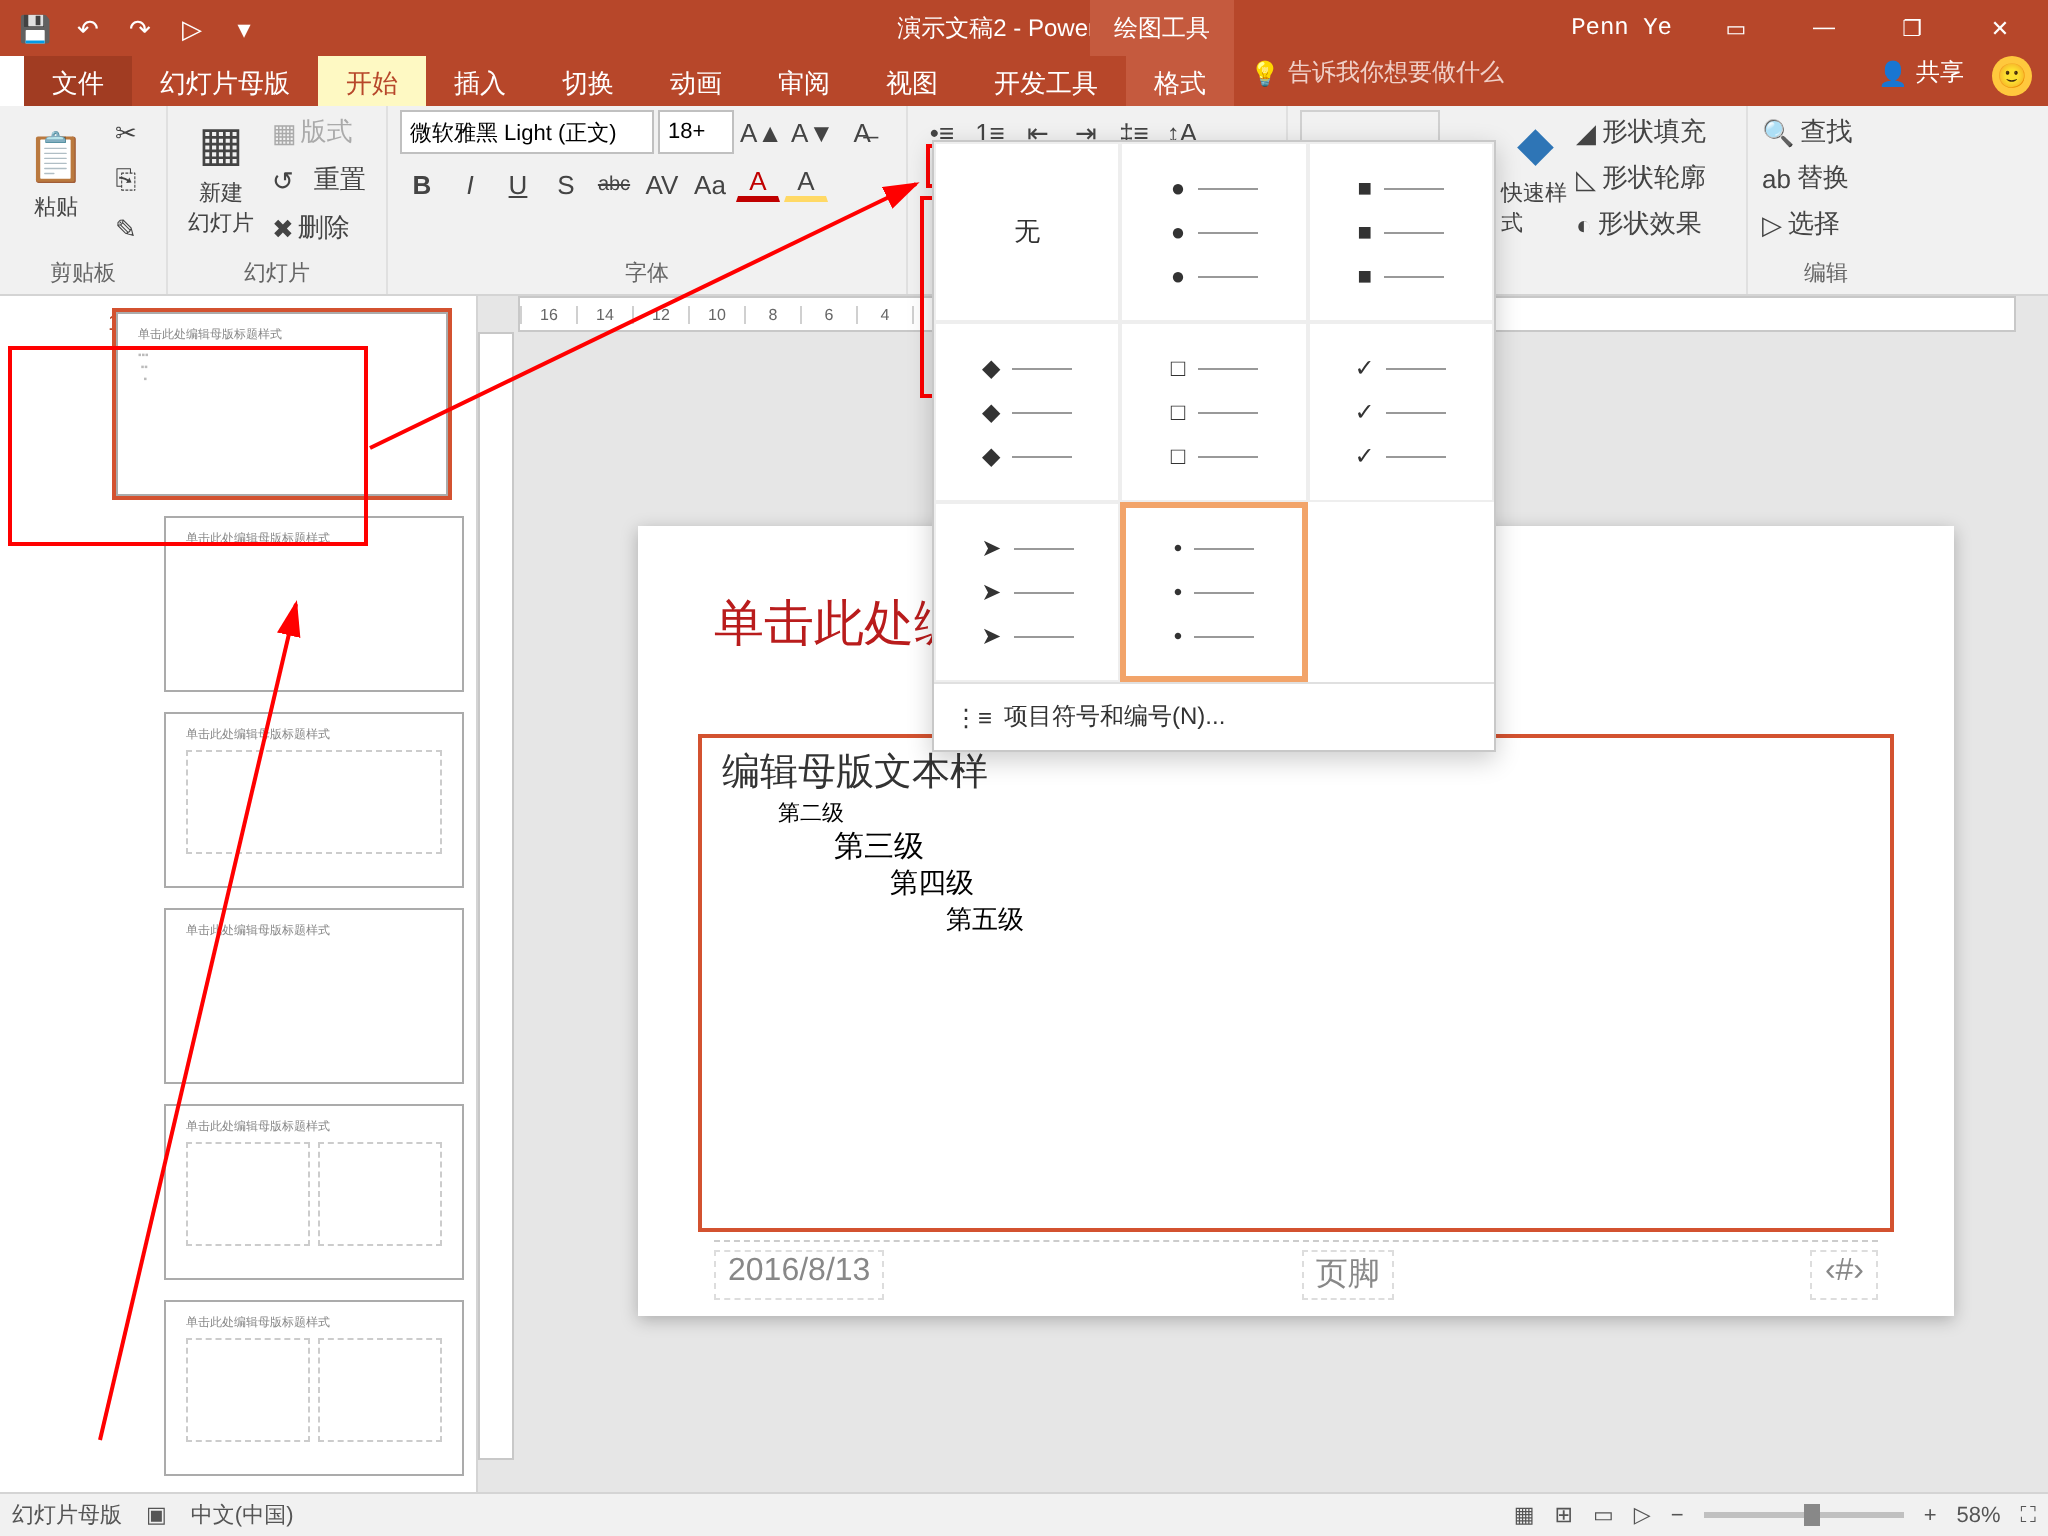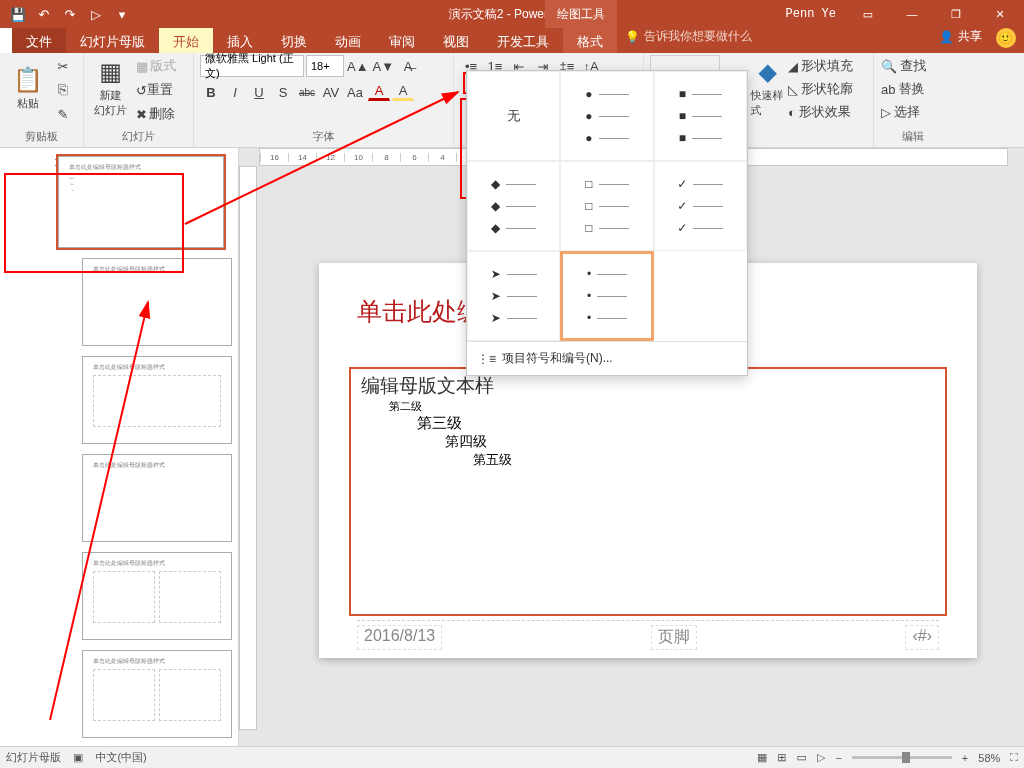--- a/index.html
+++ b/index.html
@@ -139,31 +139,31 @@
 
   <div class="group" style="width:110px">
     <div class="group-body">
       <div class="bigbtn">
         <span class="ico">▦</span>
         <span style="white-space:pre-line;text-align:center">新建
 幻灯片</span>
       </div>
       <div class="col" style="font-size:11px;gap:2px">
         <div class="rbtn" style="width:54px;justify-content:flex-start;padding-left:2px;color:#aaa">▦ <span style="margin-left:2px">版式</span></div>
-        <div class="rbtn" style="width:54px;justify-content:flex-start;padding-left:2px">↺ <span style="margin-left:0">重置</span></div>
+        <div class="rbtn" style="width:54px;justify-content:flex-start;padding-left:2px">↺ <span style="margin-left:10px">重置</span></div>
         <div class="rbtn" style="width:54px;justify-content:flex-start;padding-left:2px">✖ <span style="margin-left:2px">删除</span></div>
       </div>
     </div>
     <div class="group-label">幻灯片</div>
   </div>
 
   <div class="group" style="width:260px">
     <div class="col" style="gap:4px;width:100%">
       <div class="row">
-        <div class="font-combo" style="width:104px">微软雅黑 Light (正文)</div>
+        <div class="font-combo" style="width:127px">微软雅黑 Light (正文)</div>
         <div class="font-combo" style="width:38px">18+</div>
         <div class="rbtn">A▲</div>
         <div class="rbtn">A▼</div>
         <div class="rbtn">A̶</div>
       </div>
       <div class="row">
         <div class="rbtn" style="font-weight:bold">B</div>
         <div class="rbtn" style="font-style:italic">I</div>
         <div class="rbtn" style="text-decoration:underline">U</div>
         <div class="rbtn">S</div>

